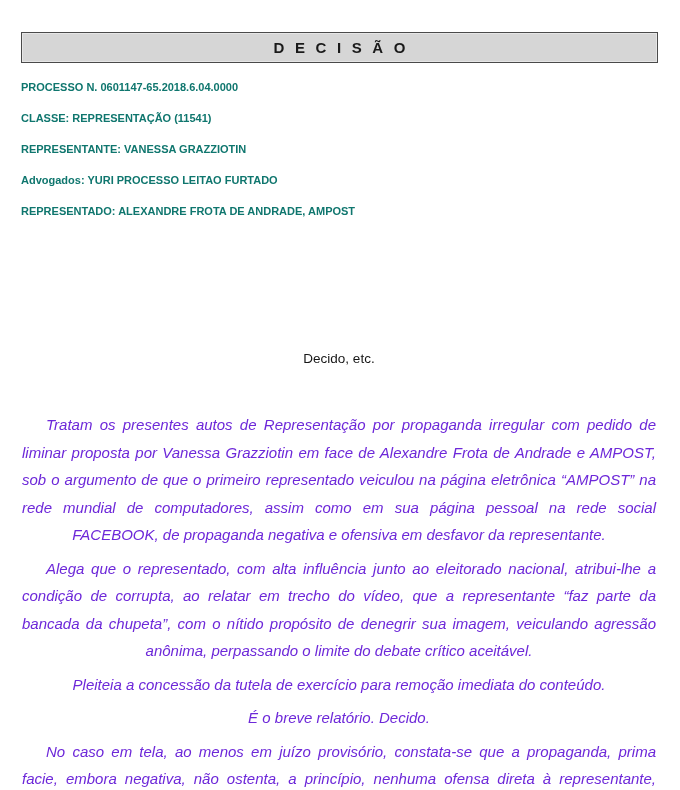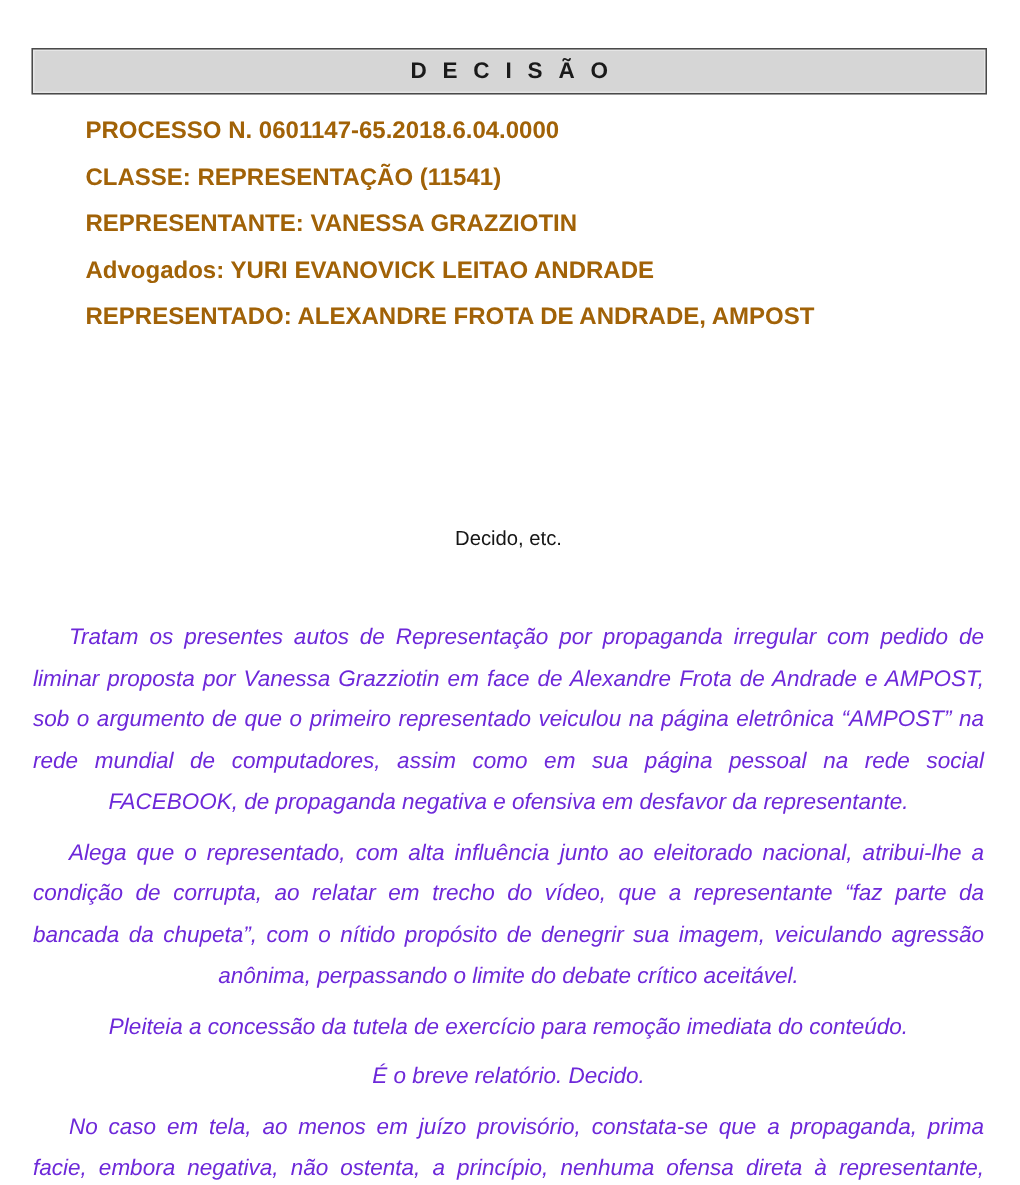--- a/index.html
+++ b/index.html
@@ -47,26 +47,25 @@
   }
 
   
   .meta-block {
     position: absolute;
     left: 21px;
     top: 72px;
     width: 640px;
   }
   .meta-line {
-    font-size: 16px;
+    font-size: 11px;
     font-weight: bold;
-    color: #a16207;
+    color: #0f766e;
     line-height: 31px;
     white-space: nowrap;
-    margin-left: 36px;
   }
 
   
   .body-block {
     position: absolute;
     left: 22px;
     top: 345px;
     width: 634px;
   }
   .center-line {
@@ -101,21 +100,21 @@
 <div class="page">
 
   <div class="title-banner">
     <span class="title-text">D E C I S Ã O</span>
   </div>
 
   <div class="meta-block">
     <div class="meta-line">PROCESSO N. 0601147-65.2018.6.04.0000</div>
     <div class="meta-line">CLASSE: REPRESENTAÇÃO (11541)</div>
     <div class="meta-line">REPRESENTANTE: VANESSA GRAZZIOTIN</div>
-    <div class="meta-line">Advogados: YURI EVANOVICK LEITAO ANDRADE</div>
+    <div class="meta-line">Advogados: YURI PROCESSO LEITAO FURTADO</div>
     <div class="meta-line">REPRESENTADO: ALEXANDRE FROTA DE ANDRADE, AMPOST</div>
   </div>
 
   <div class="body-block">
 
     <div class="center-line">Decido, etc.</div>
 
     <div class="spacer-lg"></div>
 
     <p class="para">Tratam os presentes autos de Representação por propaganda irregular com pedido de liminar proposta por Vanessa Grazziotin em face de Alexandre Frota de Andrade e AMPOST, sob o argumento de que o primeiro representado veiculou na página eletrônica “AMPOST” na rede mundial de computadores, assim como em sua página pessoal na rede social FACEBOOK, de propaganda negativa e ofensiva em desfavor da representante.</p>

